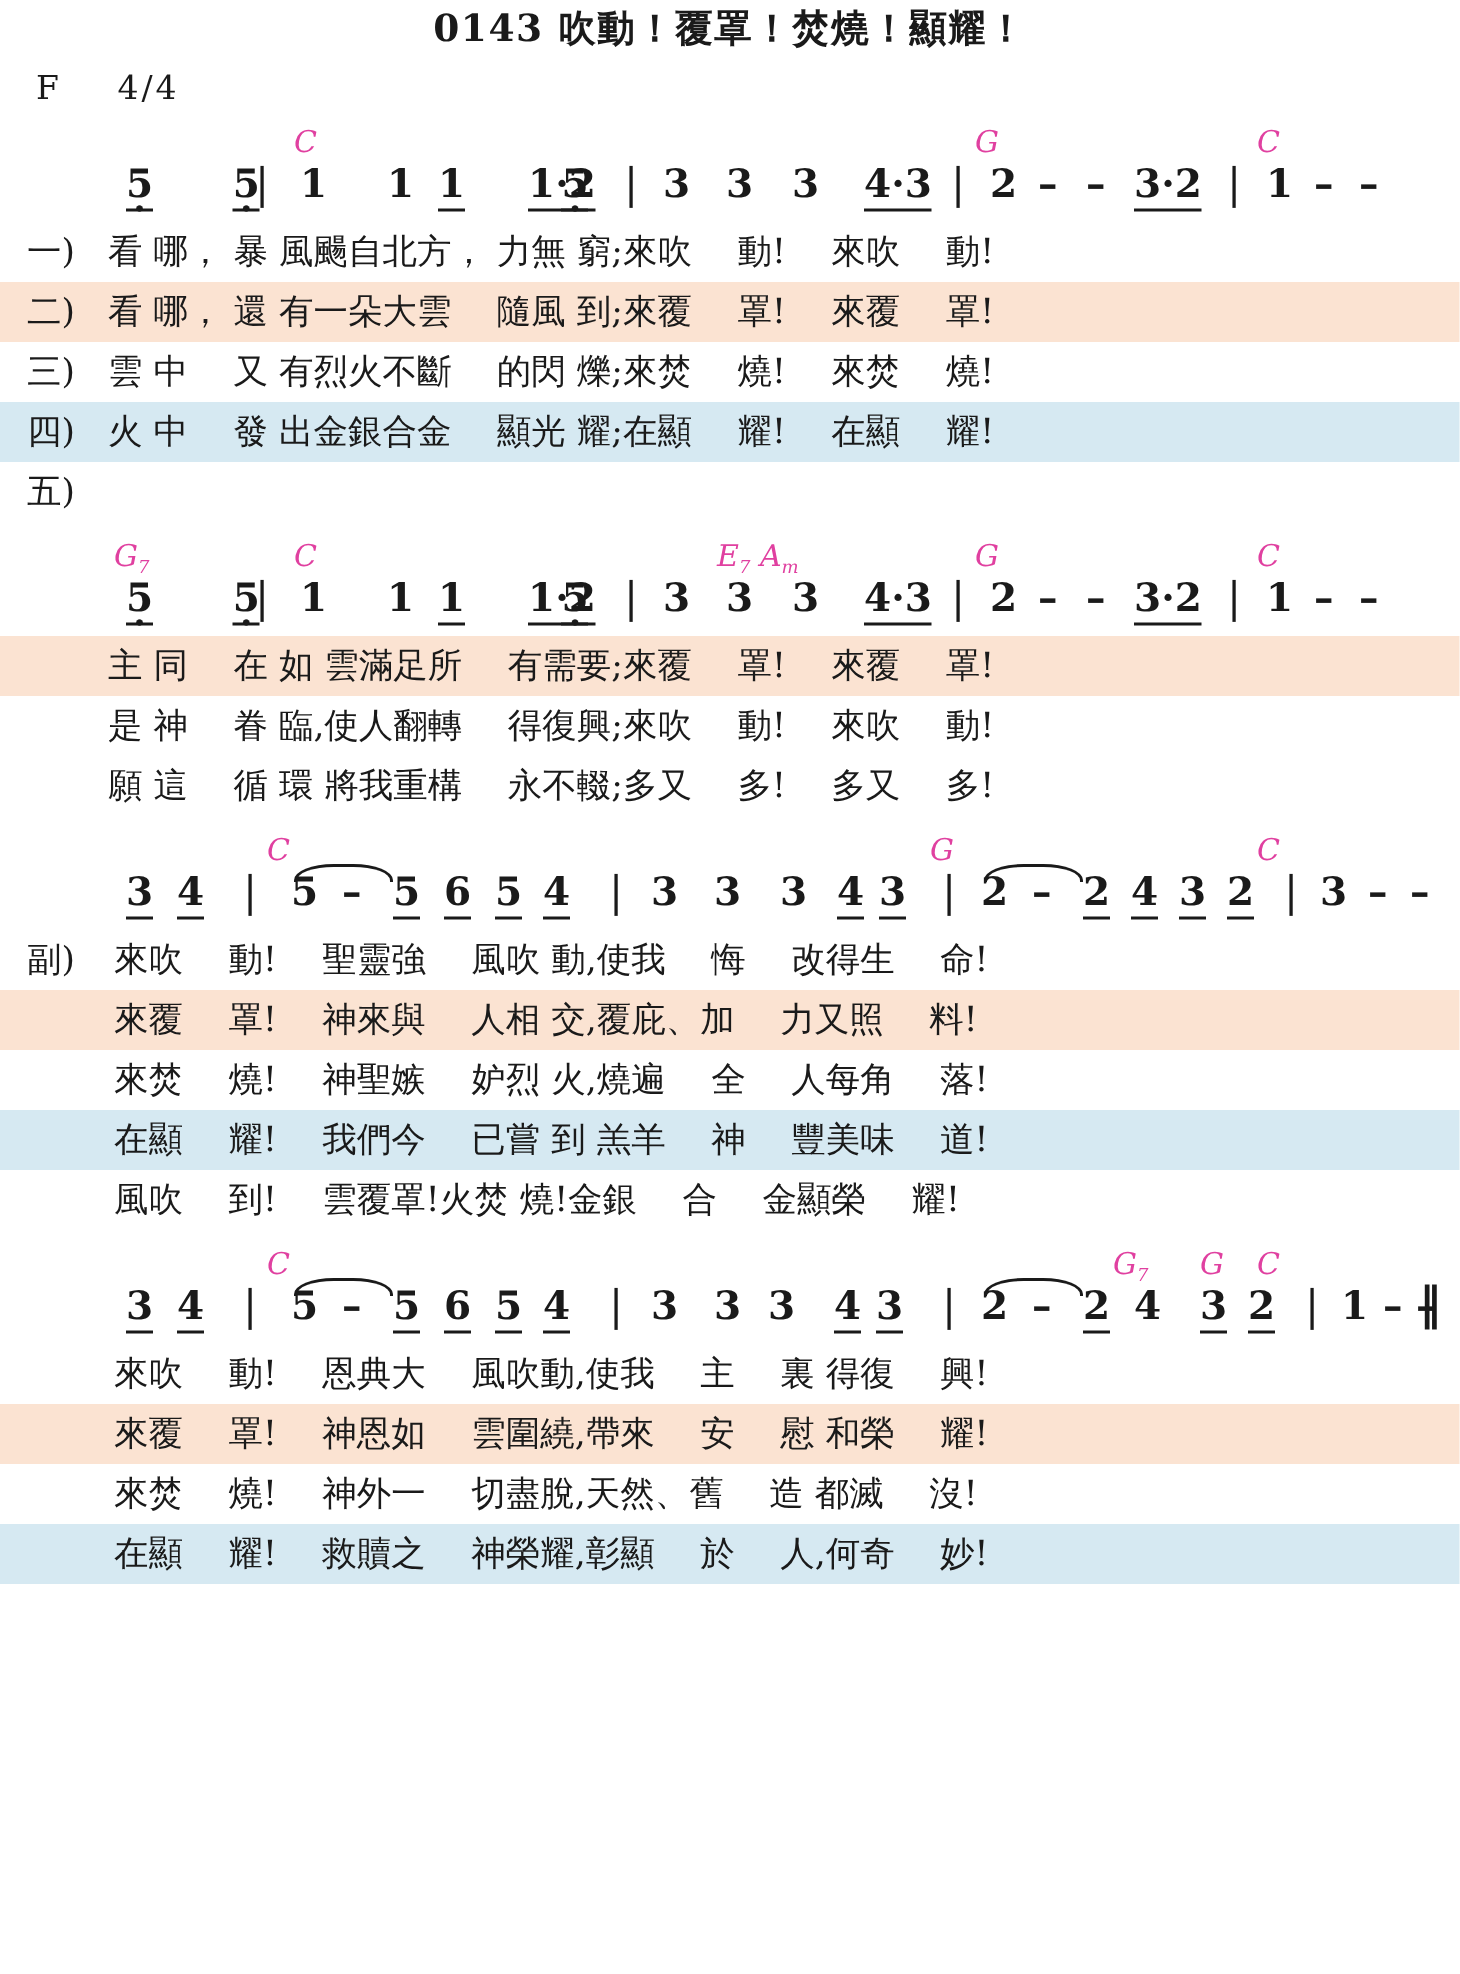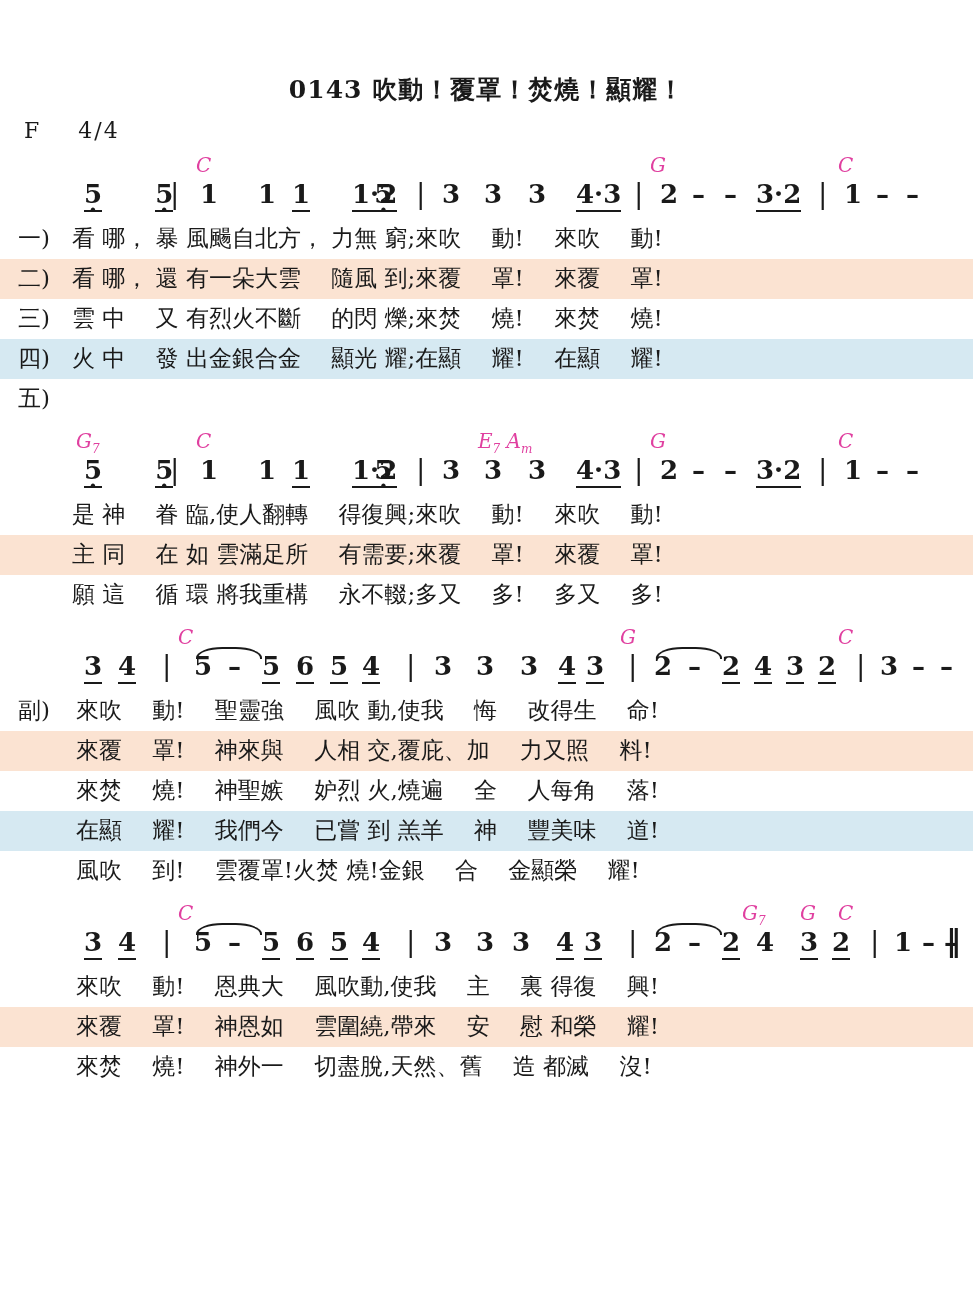--- a/index.html
+++ b/index.html
@@ -12,22 +12,21 @@
     overflow:hidden;
   }
   .page{position:relative;width:973px;height:1316px;}
 
   .title{
     text-align:center;
     font-family:"DejaVu Serif","Liberation Serif",serif;
     font-weight:bold;
     font-size:25px;
     letter-spacing:1px;
-    padding-top:34px;
-    margin-top:39px;
+    padding-top:2px;
   }
   .keyline{
     font-family:"DejaVu Serif","Liberation Serif",serif;
     font-size:22px;
     padding-left:24px;
     padding-top:12px;
     letter-spacing:2px;
   }
   .keyline .meter{margin-left:28px;}
 
@@ -180,25 +179,25 @@
       <span class="note" style="left:660px">2</span>
       <span class="note" style="left:692px">–</span>
       <span class="note" style="left:724px">–</span>
       <span class="note und" style="left:756px">3·2</span>
       <span class="bar" style="left:818px">|</span>
       <span class="note" style="left:844px">1</span>
       <span class="note" style="left:876px">–</span>
       <span class="note" style="left:906px">–</span>
     </div>
     <div class="lyrics">
-      <div class="lrow">
-        <span class="ltext" style="left:72px">是 神　 眷 臨,使人翻轉　 得復興;來吹　 動!　 來吹　 動!</span>
-      </div>
       <div class="lrow peach">
         <span class="ltext" style="left:72px">主 同　 在 如 雲滿足所　 有需要;來覆　 罩!　 來覆　 罩!</span>
+      </div>
+      <div class="lrow">
+        <span class="ltext" style="left:72px">是 神　 眷 臨,使人翻轉　 得復興;來吹　 動!　 來吹　 動!</span>
       </div>
       <div class="lrow">
         <span class="ltext" style="left:72px">願 這　 循 環 將我重構　 永不輟;多又　 多!　 多又　 多!</span>
       </div>
     </div>
   </div>
 
   <div class="system">
     <div class="chordrow">
       <span class="chord" style="left:178px">C</span>
@@ -296,16 +295,19 @@
     <div class="lyrics">
       <div class="lrow">
         <span class="ltext" style="left:76px">來吹　 動!　 恩典大　 風吹動,使我　 主　 裏 得復　 興!</span>
       </div>
       <div class="lrow peach">
         <span class="ltext" style="left:76px">來覆　 罩!　 神恩如　 雲圍繞,帶來　 安　 慰 和榮　 耀!</span>
       </div>
       <div class="lrow">
         <span class="ltext" style="left:76px">來焚　 燒!　 神外一　 切盡脫,天然、舊　 造 都滅　 沒!</span>
       </div>
+      <div class="lrow blue">
+        <span class="ltext" style="left:76px">在顯　 耀!　 救贖之　 神榮耀,彰顯　 於　 人,何奇　 妙!</span>
+      </div>
     </div>
   </div>
 
 </div>
 
 </body></html>

